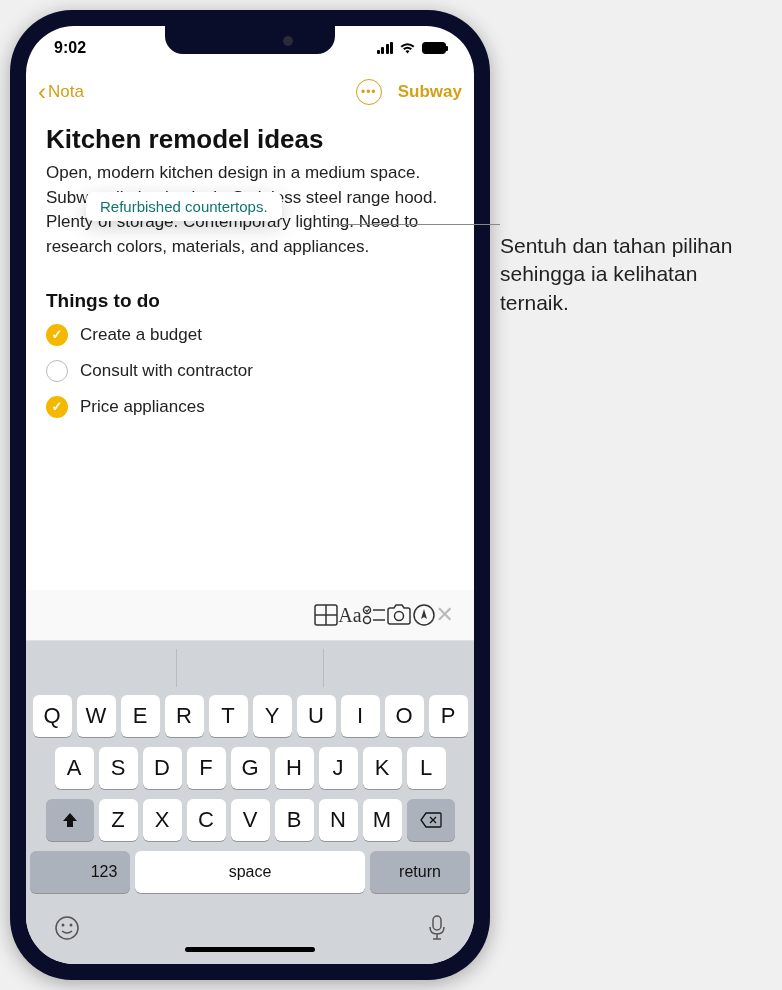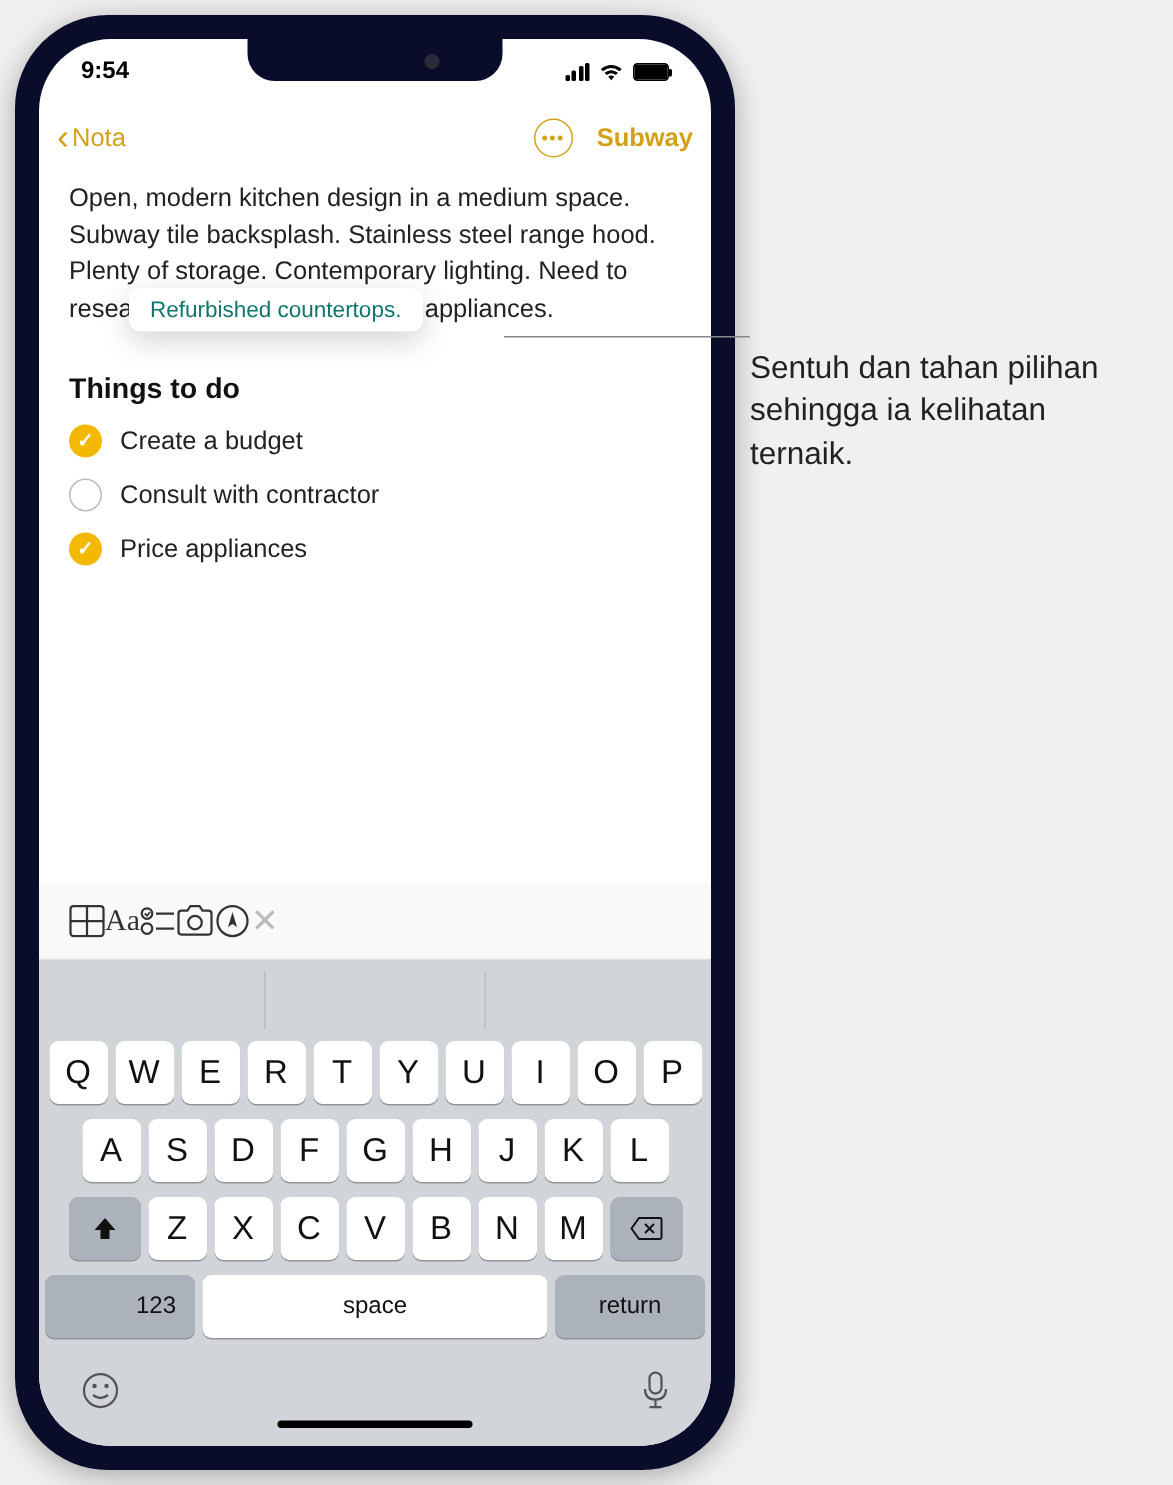--- a/index.html
+++ b/index.html
@@ -210,21 +210,21 @@
       color: #fff;
       font-size: 13px;
       font-weight: bold;
     }
     .check-label {
       font-size: 17px;
       color: #222;
     }
     .toolbar {
       display: flex;
-      justify-content: flex-start;
+      justify-content: flex-end;
       align-items: center;
       padding: 12px 20px;
       border-bottom: 1px solid #e0e0e0;
       background: #f9f9f9;
     }
     .toolbar-icon {
       color: #333;
       display: flex;
       align-items: center;
       justify-content: center;
@@ -320,21 +320,21 @@
 </head>
 <body>
 
 <div class="device">
   <div class="notch">
     <div class="notch-dot"></div>
   </div>
   <div class="screen">
 
     <div class="status-bar">
-      <span>9:54</span>
+      <span>9:02</span>
       <div class="status-right">
         <div class="signal-bars">
           <div class="bar bar1"></div>
             <div class="bar bar2"></div>
             <div class="bar bar3"></div>
             <div class="bar bar4"></div>
         </div>
         <svg width="17" height="12" viewBox="0 0 17 12">
             <path d="M8.5 11.5 L6.5 9 Q8.5 7.5 10.5 9 Z M4 6.5 Q8.5 3 13 6.5 L11.5 8 Q8.5 5.5 5.5 8 Z M1.5 4 Q8.5 -1.5 15.5 4 L14 5.5 Q8.5 1 3 5.5 Z" fill="#000"></path>
           </svg>
@@ -351,20 +351,21 @@
       </div>
       <div class="nav-right">
         <div class="more-btn">
           <span>•••</span>
         </div>
         <span class="done-btn">Subway</span>
       </div>
     </div>
 
     <div class="content">
+      <h1 class="note-title">Kitchen remodel ideas</h1>
       <p class="body-text">Open, modern kitchen design in a medium space. Subway tile backsplash. Stainless steel range hood. Plenty of storage. Contemporary lighting. Need to research colors, materials, and appliances.</p>
 
       <div class="float-tooltip">Refurbished countertops.</div>
 
       <h2 class="section-title">Things to do</h2>
       <div class="checklist">
         <div class="check-item">
           <div class="check-circle checked">
               <span class="check-mark">✓</span>
             </div>

